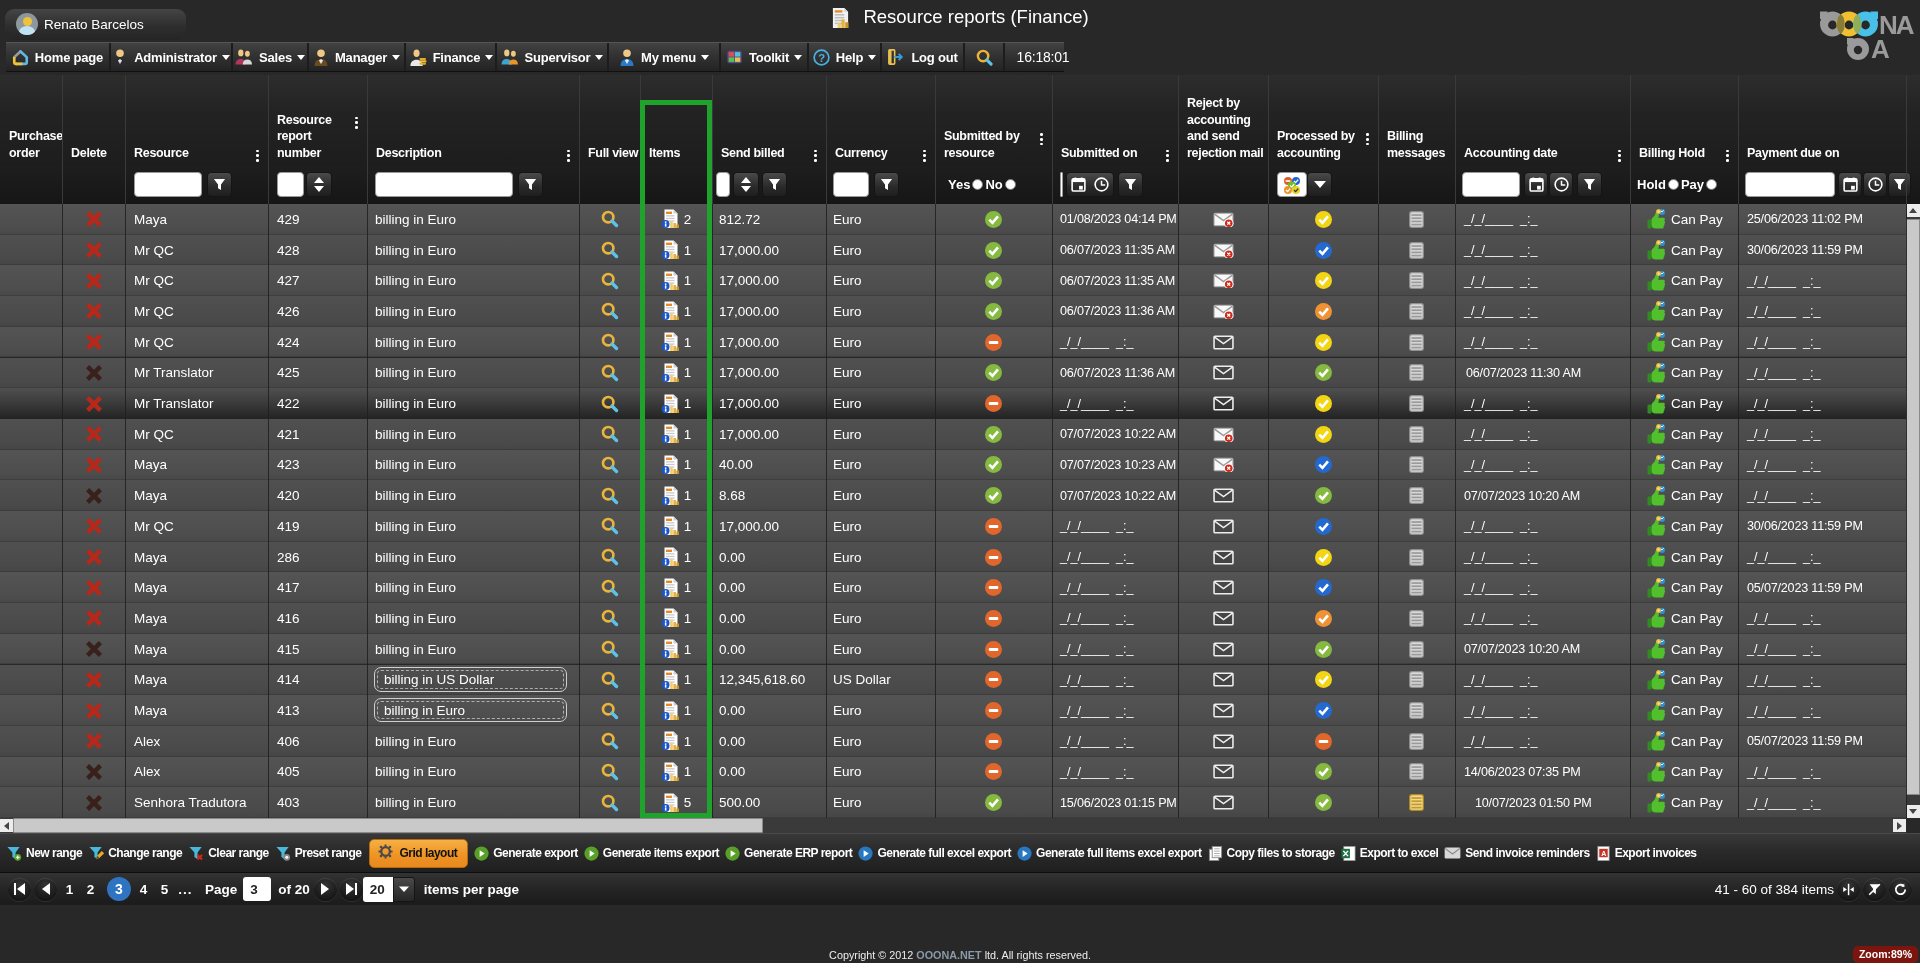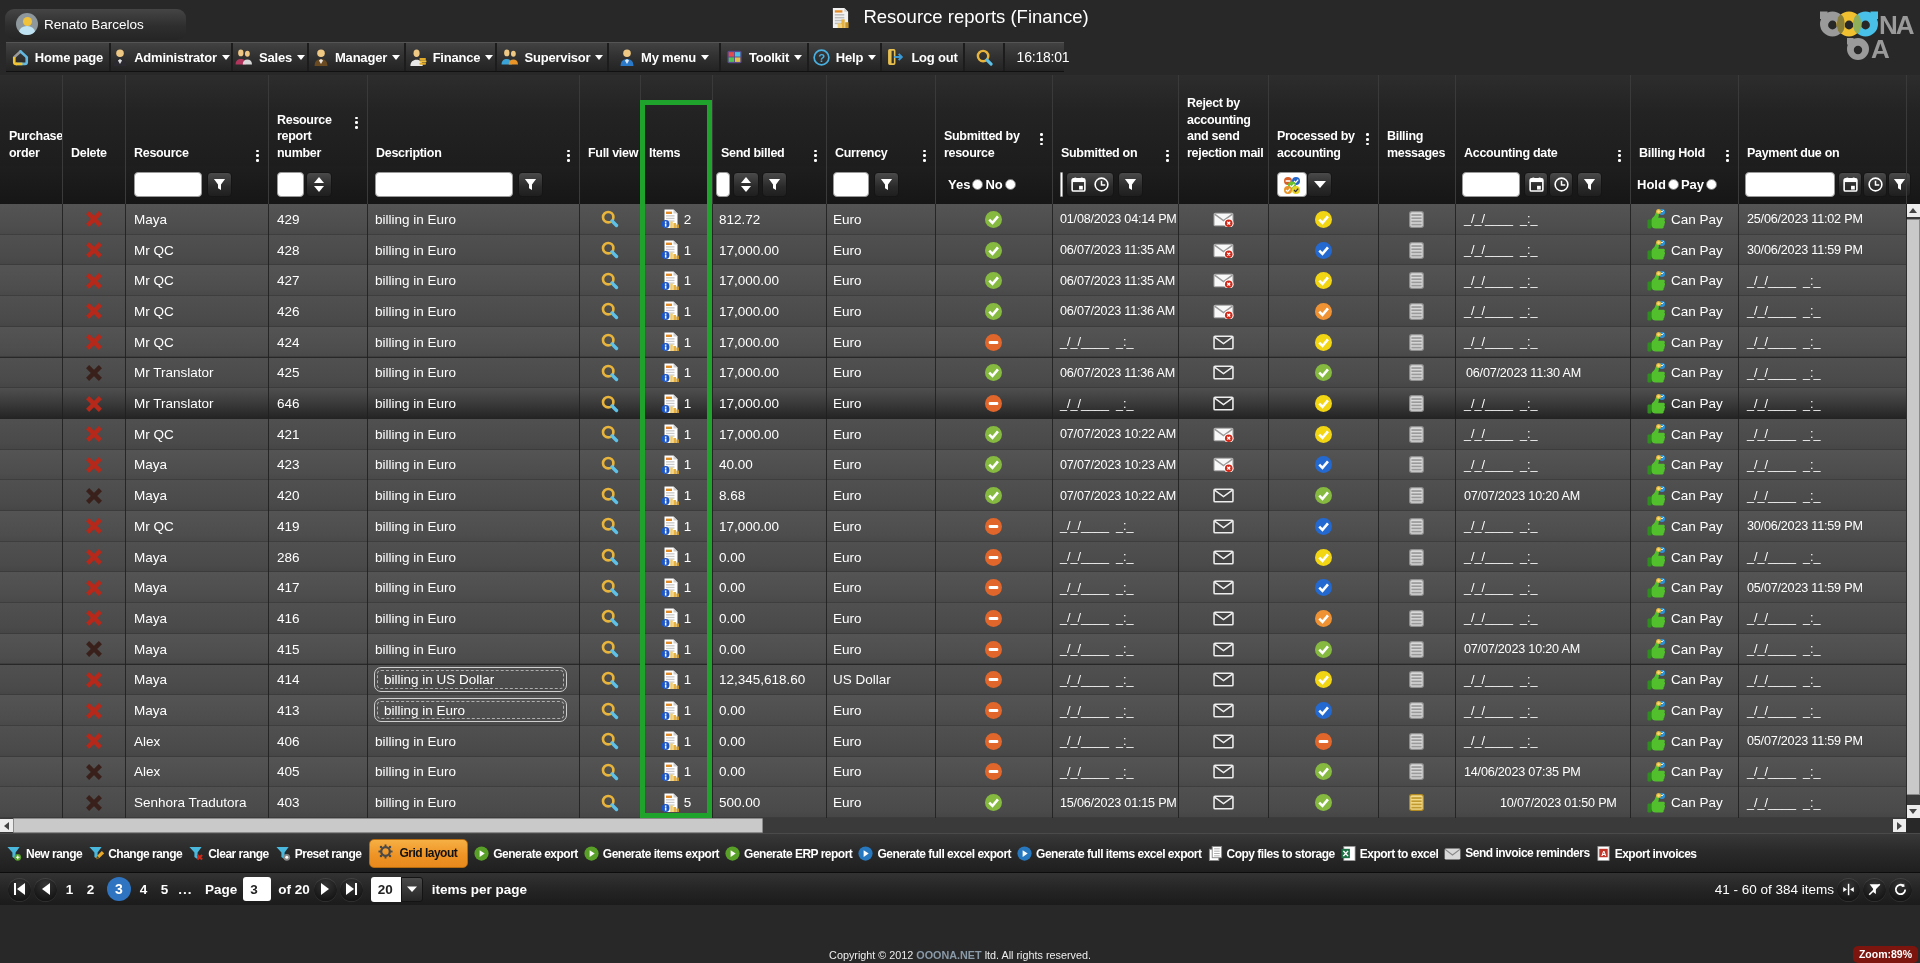--- a/index.html
+++ b/index.html
@@ -44,21 +44,21 @@
 
 #hsb{left:0;top:818px;width:1906px;height:15px;background:#3a3a3a}
 #hsb .thumb{position:absolute;left:13px;top:0px;width:750px;height:15px;background:#c9c9c9;border:1px solid #8a8a8a;border-radius:1px}
 #hsb .ar{position:absolute;top:1px;width:13px;height:13px;background:#ececec;display:flex;align-items:center;justify-content:center}
 #vsb{left:1906px;top:204px;width:14px;height:614px;background:#3a3a3a}
 #vsb .thumb{position:absolute;left:0px;top:15px;width:14px;height:576px;background:#c9c9c9;border:1px solid #8a8a8a}
 #vsb .ar{position:absolute;left:0.5px;width:13px;height:13px;background:#ececec;display:flex;align-items:center;justify-content:center}
 .tri{width:0;height:0;border-style:solid;border-width:0;border-color:transparent}
 
 #tbar{left:0;top:833px;width:1920px;height:39px;background:linear-gradient(180deg,#383838,#2a2a2a 45%,#1f1f1f);border-top:1px solid #4a4a4a;display:flex;align-items:center;color:#fff;font-size:12px;font-weight:700;letter-spacing:-0.5px}
-.tit{display:flex;align-items:flex-end;margin-left:6px;white-space:nowrap}
+.tit{display:flex;align-items:center;margin-left:6px;white-space:nowrap}
 .tit .ic{margin-right:4px;display:inline-flex}
 #gridlayoutbtn{display:flex;align-items:center;margin-left:8px;padding:4px 10px 5px 8px;border-radius:5px;white-space:nowrap;
  background:linear-gradient(180deg,#f6b044,#ef9426 55%,#e8891c);border:1px solid #b56a10;color:#111;font-weight:700}
 
 #pbar{left:0;top:872px;width:1920px;height:33px;background:linear-gradient(180deg,#333333,#252525 50%,#1b1b1b);border-top:1px solid #0d0d0d;display:flex;align-items:center;color:#fff;font-size:14px}
 .pbtn{width:23px;height:23px;border-radius:50%;background:radial-gradient(circle at 50% 30%,#353535,#161616 75%);box-shadow:0 1px 0 rgba(255,255,255,0.08), inset 0 1px 0 rgba(255,255,255,0.12);display:flex;align-items:center;justify-content:center;margin-left:3px;flex:none}
 .pnum{width:17px;text-align:center;margin-left:4px;font-weight:700;font-size:13.5px}
 #pcur{width:24px;height:24px;border-radius:50%;background:#2f74c0;display:flex;align-items:center;justify-content:center;margin-left:8px;font-weight:700}
 
 #foot{left:0;top:949px;width:1920px;text-align:center;color:#eee;font-size:10.8px}
@@ -926,21 +926,21 @@
         <span class="dt" style="letter-spacing:0">_/_/____&nbsp; _:_</span>
       </div>
     </div>
     <div class="row rSel" style="top:313.2px">
       <div class="cell cen" style="left:62px;width:63px;">
         <svg width="16" height="16" viewBox="0 0 16 16">
           <path d="M1.6 1.6 14.4 14.4 M14.4 1.6 1.6 14.4" stroke="#b5281a" stroke-width="4.4"></path>
         </svg>
       </div>
       <div class="cell" style="left:125px;width:143px;padding-left:9px;">Mr Translator</div>
-      <div class="cell" style="left:268px;width:99px;padding-left:9px;">646</div>
+      <div class="cell" style="left:268px;width:99px;padding-left:9px;">422</div>
       <div class="cell" style="left:367px;width:212px;padding-left:8px;">billing in Euro</div>
       <div class="cell cen" style="left:579px;width:61px;">
         <svg width="18" height="18">
           <use href="#i-mag"></use>
         </svg>
       </div>
       <div class="cell cen" style="left:640px;width:72px;">
         <svg width="20" height="20">
           <use href="#i-items"></use>
         </svg>
@@ -1730,21 +1730,21 @@
       <div class="cell cen" style="left:1268px;width:110px;">
         <svg width="17" height="17" viewBox="0 0 16 16" fill="#85b93f">
           <use href="#i-ok"></use>
         </svg>
       </div>
       <div class="cell cen" style="left:1378px;width:77px;">
         <svg width="17" height="17">
           <use href="#i-noteg"></use>
         </svg>
       </div>
-      <div class="cell" style="left:1491px;width:175px;padding-left:9px;">
+      <div class="cell" style="left:1455px;width:175px;padding-left:20px;">
         <span class="dt">10/07/2023 01:50 PM</span>
       </div>
       <div class="cell" style="left:1630px;width:108px;padding-left:17px;">
         <svg width="20" height="20">
           <use href="#i-thumb"></use>
         </svg>
         <span style="margin-left:4px">Can Pay</span>
       </div>
       <div class="cell" style="left:1738px;width:168px;padding-left:9px;">
         <span class="dt" style="letter-spacing:0">_/_/____&nbsp; _:_</span>
@@ -1868,21 +1868,21 @@
     <div style="margin-left:7px;font-weight:700;font-size:13.5px">of 20</div>
     <div class="pbtn" style="margin-left:4px">
       <div class="tri" style="border-top:6px solid transparent;border-bottom:6px solid transparent;border-left:8px solid #fff"></div>
     </div>
     <div class="pbtn">
       <div style="display:flex;align-items:center">
         <div class="tri" style="border-top:6px solid transparent;border-bottom:6px solid transparent;border-left:8px solid #fff"></div>
         <div style="width:2.5px;height:12px;background:#fff;margin-left:1px"></div>
       </div>
     </div>
-    <div style="margin-left:8px;display:flex;height:25px">
+    <div style="margin-left:0;display:flex;height:25px">
       <div style="width:30px;background:#fff;border-radius:3px 0 0 3px;color:#222;display:flex;align-items:center;padding-left:7px;font-weight:700;font-size:13.5px">20</div>
       <div style="width:22px;background:linear-gradient(180deg,#4a4a4a,#262626);border:1px solid #141414;border-radius:0 3px 3px 0;display:flex;align-items:center;justify-content:center">
         <svg width="12" height="8">
           <path d="M1 1.5 6 7 11 1.5z" fill="#fff"></path>
         </svg>
       </div>
     </div>
     <div style="margin-left:9px;font-weight:700;font-size:13.5px">items per page</div>
     <div style="flex:1"></div>
     <div style="font-size:13.5px">41 - 60 of 384 items</div>

